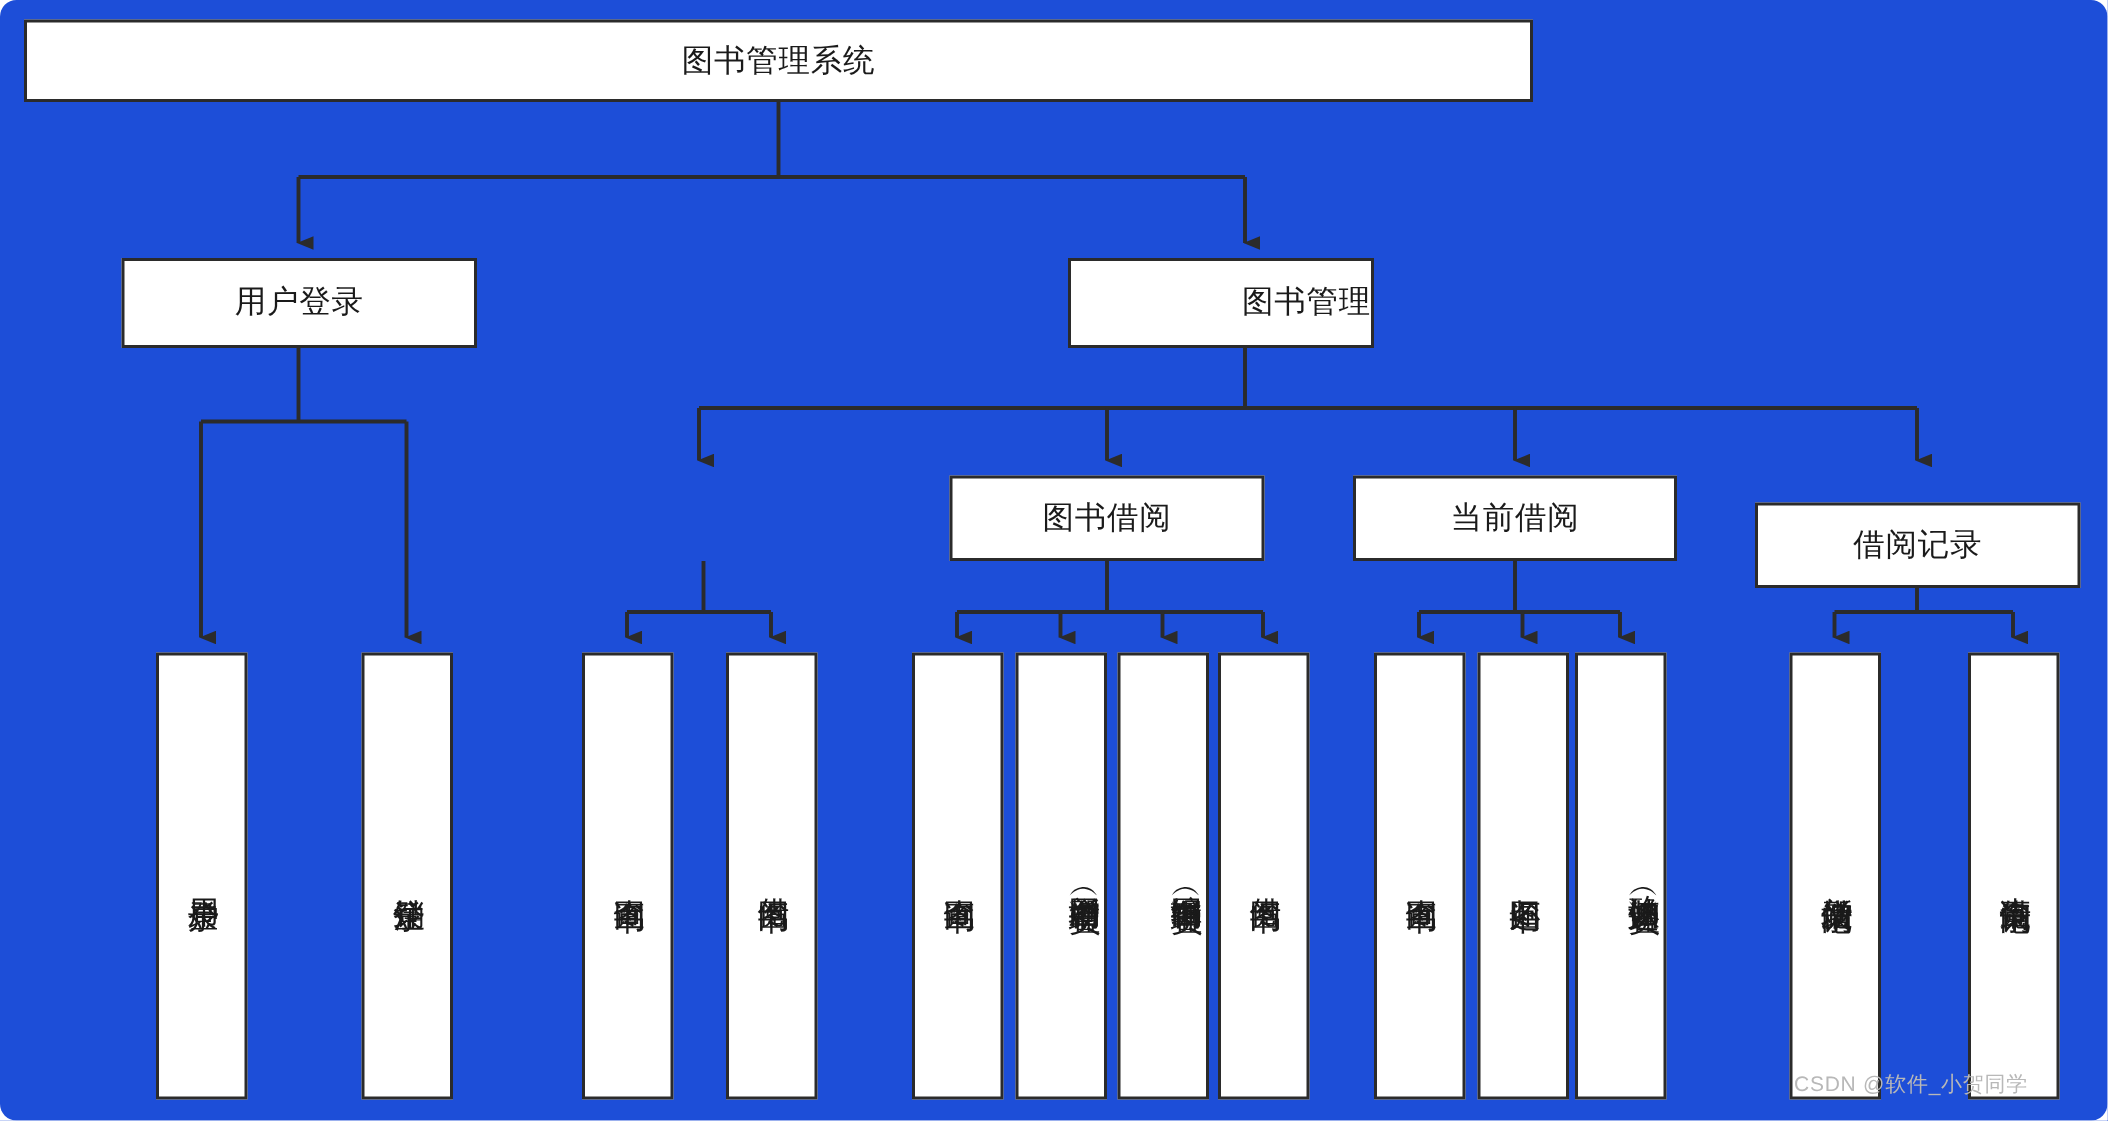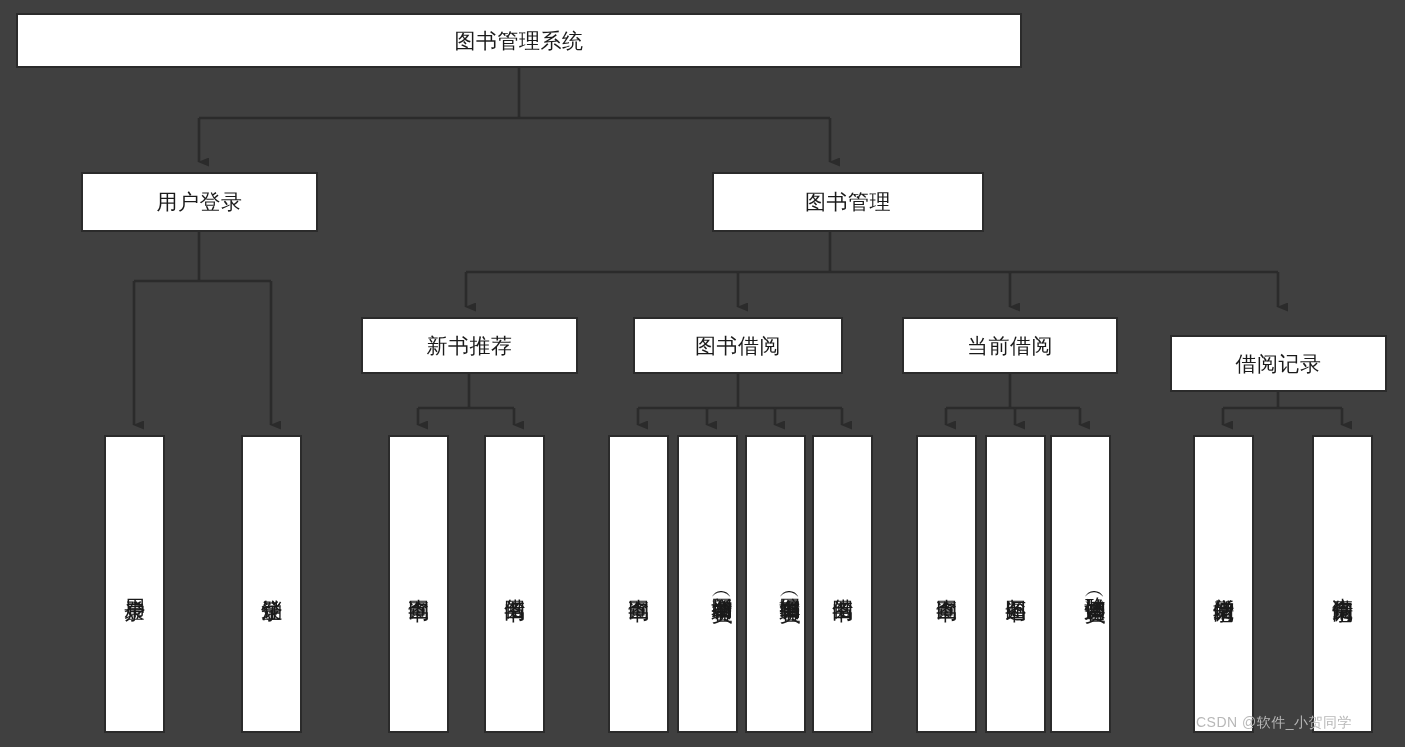--- a/index.html
+++ b/index.html
@@ -64,21 +64,21 @@
     position: absolute;
     font-size: 14px;
     color: #b8b8b8;
     white-space: nowrap;
     letter-spacing: 0.5px;
   }
 </style>
 </head>
 <body>
 
-<div id="canvas" style="background: #404040;">
+<div id="canvas" style="background: #1d4ed8; border-radius: 11px;">
 
   <svg id="wires" viewBox="0 0 1405 747" xmlns="http://www.w3.org/2000/svg">
     <defs>
       <marker id="arrowhead" markerWidth="9" markerHeight="11" refX="4.5" refY="10" orient="auto" markerUnits="userSpaceOnUse">
         <polygon points="0,0 9,0 4.5,11" fill="#2b2b2b"></polygon>
       </marker>
     </defs>
 
     <g stroke="#2b2b2b" stroke-width="2.6" fill="none">
       <path d="M519,68 L519,118"></path>
@@ -136,27 +136,24 @@
   </svg>
 
   <div class="node node-h" id="node-root" style="left: 16px; top: 13px; width: 1006px; height: 55px; border-color: rgb(43, 43, 43); background: rgb(255, 255, 255); color: rgb(26, 26, 26);">
     <span class="label-h">图书管理系统</span>
   </div>
 
   <div class="node node-h" id="node-l2-0" style="left: 81px; top: 172px; width: 237px; height: 60px; border-color: rgb(43, 43, 43); background: rgb(255, 255, 255); color: rgb(26, 26, 26);">
     <span class="label-h">用户登录</span>
   </div>
 
-  <div class="node node-h" id="node-l2-1" style="left: 712px; top: 172px; width: 272px; height: 60px; border-color: rgb(43, 43, 43); background: rgb(255, 255, 255); color: rgb(26, 26, 26);">
+  <div class="node node-h" id="node-l2-1" style="left: 712px; top: 172px; width: 204px; height: 60px; border-color: rgb(43, 43, 43); background: rgb(255, 255, 255); color: rgb(26, 26, 26); justify-content: flex-end;">
     <span class="label-h">图书管理</span>
   </div>
 
-  <div class="node node-h" id="node-l3-0" style="left: 361px; top: 317px; width: 217px; height: 57px; border-color: rgb(43, 43, 43); background: rgb(255, 255, 255); color: rgb(26, 26, 26);">
-    <span class="label-h">新书推荐</span>
-  </div>
 
   <div class="node node-h" id="node-l3-1" style="left: 633px; top: 317px; width: 210px; height: 57px; border-color: rgb(43, 43, 43); background: rgb(255, 255, 255); color: rgb(26, 26, 26);">
     <span class="label-h">图书借阅</span>
   </div>
 
   <div class="node node-h" id="node-l3-2" style="left: 902px; top: 317px; width: 216px; height: 57px; border-color: rgb(43, 43, 43); background: rgb(255, 255, 255); color: rgb(26, 26, 26);">
     <span class="label-h">当前借阅</span>
   </div>
 
   <div class="node node-h" id="node-l3-3" style="left: 1170px; top: 317px; width: 217px; height: 57px; border-color: rgb(43, 43, 43); background: rgb(255, 255, 255); color: rgb(26, 26, 26); margin-top: 18px;">

